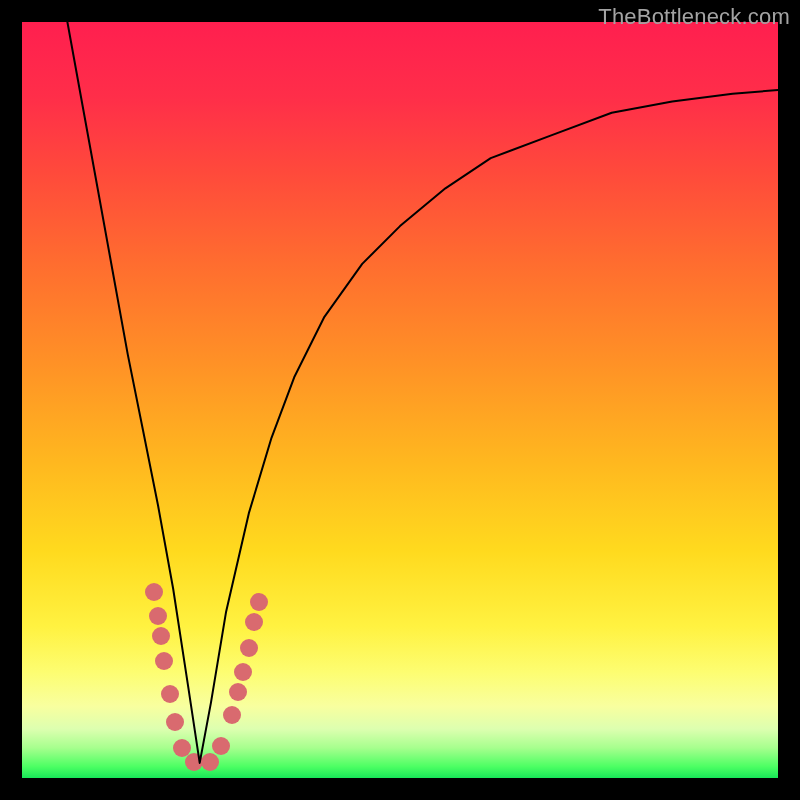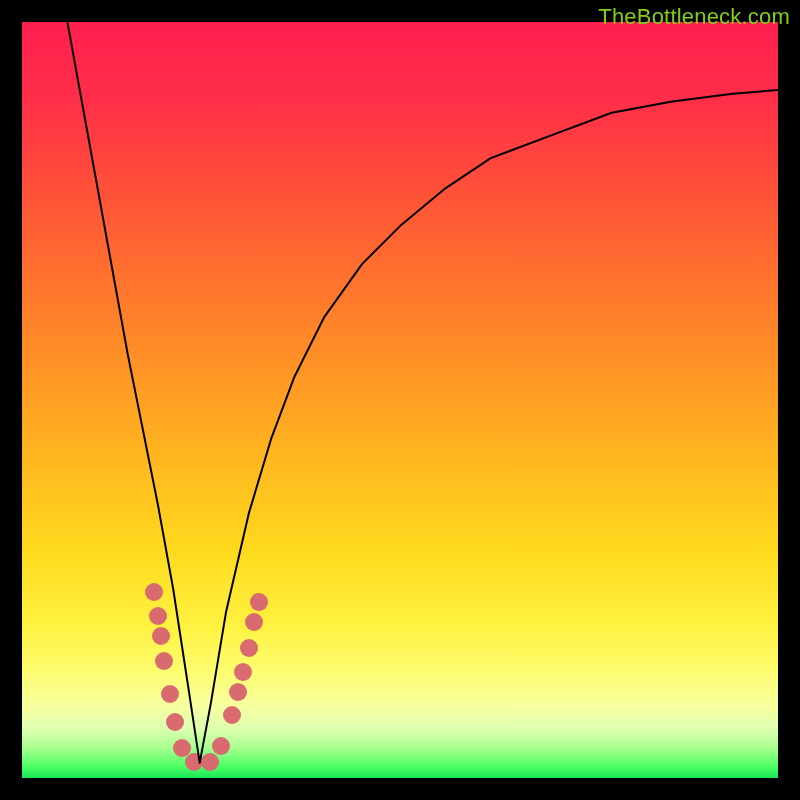--- a/index.html
+++ b/index.html
@@ -21,21 +21,21 @@
     position: absolute;
     left: 22px;
     top: 22px;
     width: 756px;
     height: 756px;
   }
   .watermark {
     position: absolute;
     top: 4px;
     right: 10px;
-    color: #84cc16;
+    color: #a3a3a3;
     font-size: 22px;
     font-weight: 400;
     letter-spacing: 0.2px;
     user-select: none;
   }
   svg { display: block; }
 </style>
 </head>
 <body>
 

